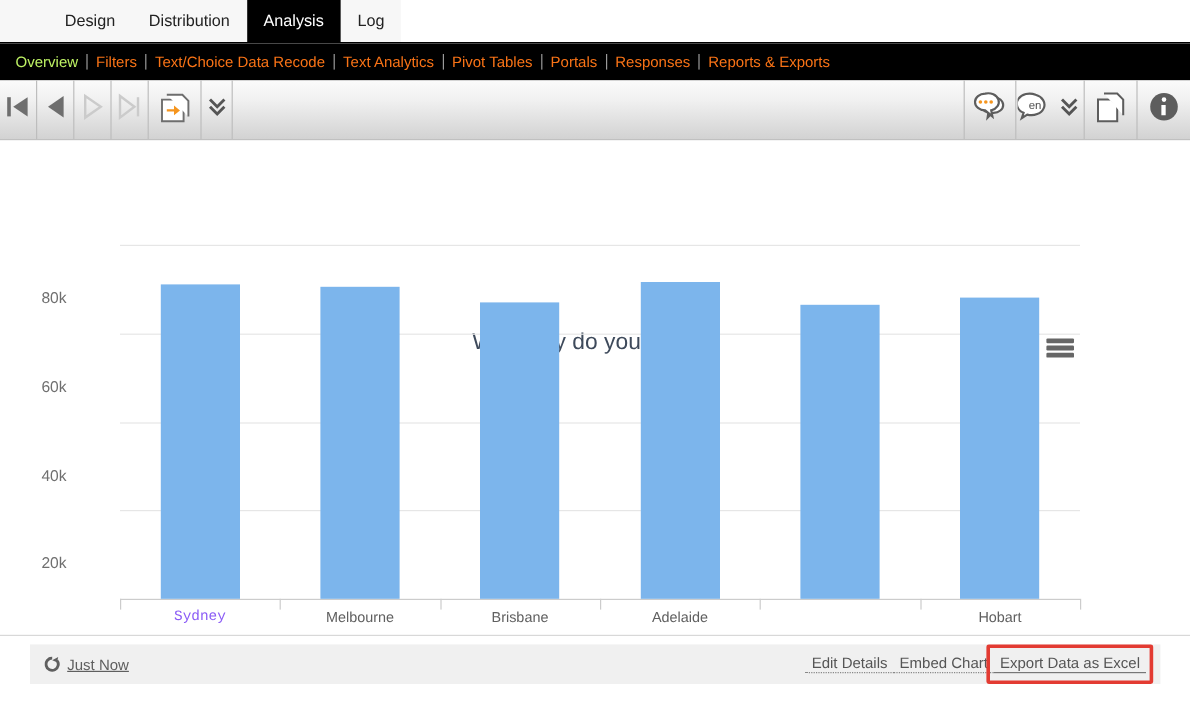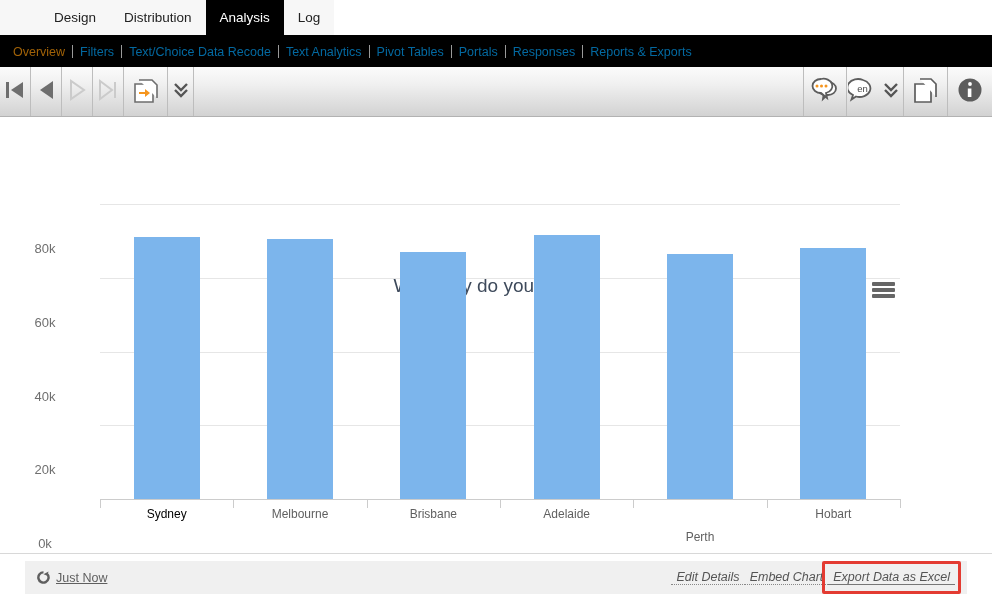--- a/index.html
+++ b/index.html
@@ -42,23 +42,23 @@
     display: flex;
     align-items: center;
     padding-left: 6px;
     color: #ffffff;
     font-size: 12.5px;
   }
   .subnav-item {
     padding: 0 7px;
     cursor: pointer;
     white-space: nowrap;
-    color: #0369a1;
-  }
-  .subnav-item.current { color: #a16207; }
+    color: #f97316;
+  }
+  .subnav-item.current { color: #bef264; }
   .subnav-sep {
     width: 1px; height: 13px;
     background: #9a9a9a;
   }
 
   
   .toolbar {
     height: 50px;
     background: linear-gradient(to bottom, #fbfbfb 0%, #f0f0f0 35%, #d2d2d2 100%);
     border-bottom: 1px solid #b2b2b2;
@@ -138,21 +138,21 @@
   }
   .bar {
     width: 66px;
     background: #7cb5ec;
   }
 
   
   .footer {
     position: absolute;
     left: 0; right: 0; bottom: 0;
-    height: 52px;
+    height: 76px;
     background: #ffffff;
     border-top: 1px solid #d8d8d8;
   }
   .footer-inner {
     position: absolute;
     left: 25px; right: 25px; top: 7px;
     height: 33px;
     background: #f0f0f0;
     display: flex;
     align-items: center;
@@ -168,21 +168,20 @@
   .refresh-icon {
     width: 13px; height: 13px;
     display: inline-block;
   }
   .footer-links {
     margin-left: auto;
     display: flex;
     align-items: center;
     gap: 0px;
     position: relative;
-    font-style: italic;
   }
   .flink {
     font-size: 12.5px;
     color: #555555;
     border-bottom: 1px dotted #888;
     cursor: pointer;
     padding: 0 5px;
     white-space: nowrap;
   }
   .flink.solid { border-bottom: 1px solid #777; }
@@ -347,21 +346,21 @@
       <div class="ylabel" style="top: 382px;">0k</div>
       <div class="gridline" style="top: 308.25px;"></div>
       <div class="ylabel" style="top: 308.25px;">20k</div>
       <div class="gridline" style="top: 234.5px;"></div>
       <div class="ylabel" style="top: 234.5px;">40k</div>
       <div class="gridline" style="top: 160.75px;"></div>
       <div class="ylabel" style="top: 160.75px;">60k</div>
       <div class="gridline" style="top: 87px;"></div>
       <div class="ylabel" style="top: 87px;">80k</div>
       <div class="bar" style="position: absolute; left: 133.667px; top: 120.188px; height: 261.812px; background: rgb(124, 181, 236);"></div>
-      <div style="position: absolute; left: 166.667px; top: 390px; transform: translateX(-50%); font-size: 12px; color: #000000; white-space: nowrap;">Sydney</div>
+      <div style="position: absolute; left: 166.667px; top: 390px; transform: translateX(-50%); font-size: 12px; color: #8b5cf6; white-space: nowrap; font-family: Liberation Mono, monospace;">Sydney</div>
       <div class="bar" style="position: absolute; left: 267px; top: 122.031px; height: 259.969px; background: rgb(124, 181, 236);"></div>
       <div style="position: absolute; left: 300px; top: 390px; transform: translateX(-50%); font-size: 12px; color: rgb(96, 96, 96); white-space: nowrap;">Melbourne</div>
       <div style="position: absolute; left: 233.333px; top: 382px; width: 1px; height: 9px; background: rgb(204, 204, 204);"></div>
       <div class="bar" style="position: absolute; left: 400.333px; top: 134.938px; height: 247.062px; background: rgb(124, 181, 236);"></div>
       <div style="position: absolute; left: 433.333px; top: 390px; transform: translateX(-50%); font-size: 12px; color: rgb(96, 96, 96); white-space: nowrap;">Brisbane</div>
       <div style="position: absolute; left: 366.667px; top: 382px; width: 1px; height: 9px; background: rgb(204, 204, 204);"></div>
       <div class="bar" style="position: absolute; left: 533.667px; top: 118.344px; height: 263.656px; background: rgb(124, 181, 236);"></div>
       <div style="position: absolute; left: 566.667px; top: 390px; transform: translateX(-50%); font-size: 12px; color: rgb(96, 96, 96); white-space: nowrap;">Adelaide</div>
       <div style="position: absolute; left: 500px; top: 382px; width: 1px; height: 9px; background: rgb(204, 204, 204);"></div>
       <div class="bar" style="position: absolute; left: 667px; top: 136.781px; height: 245.219px; background: rgb(124, 181, 236);"></div>

